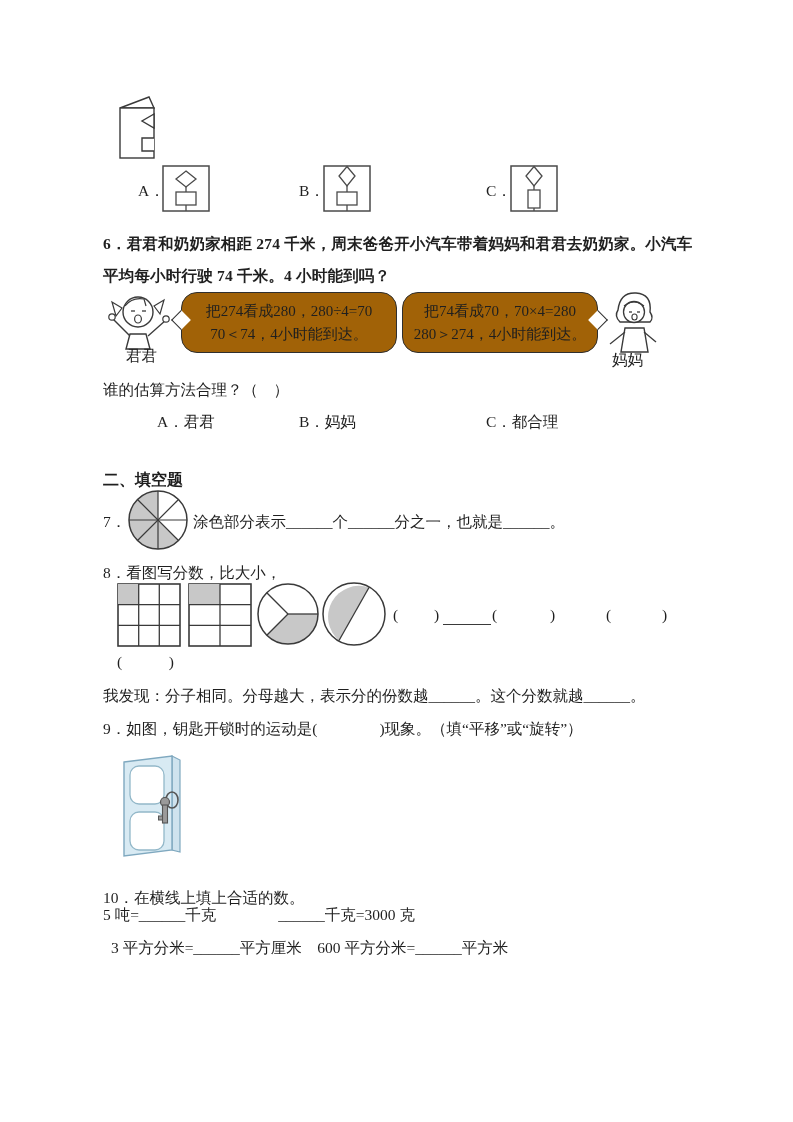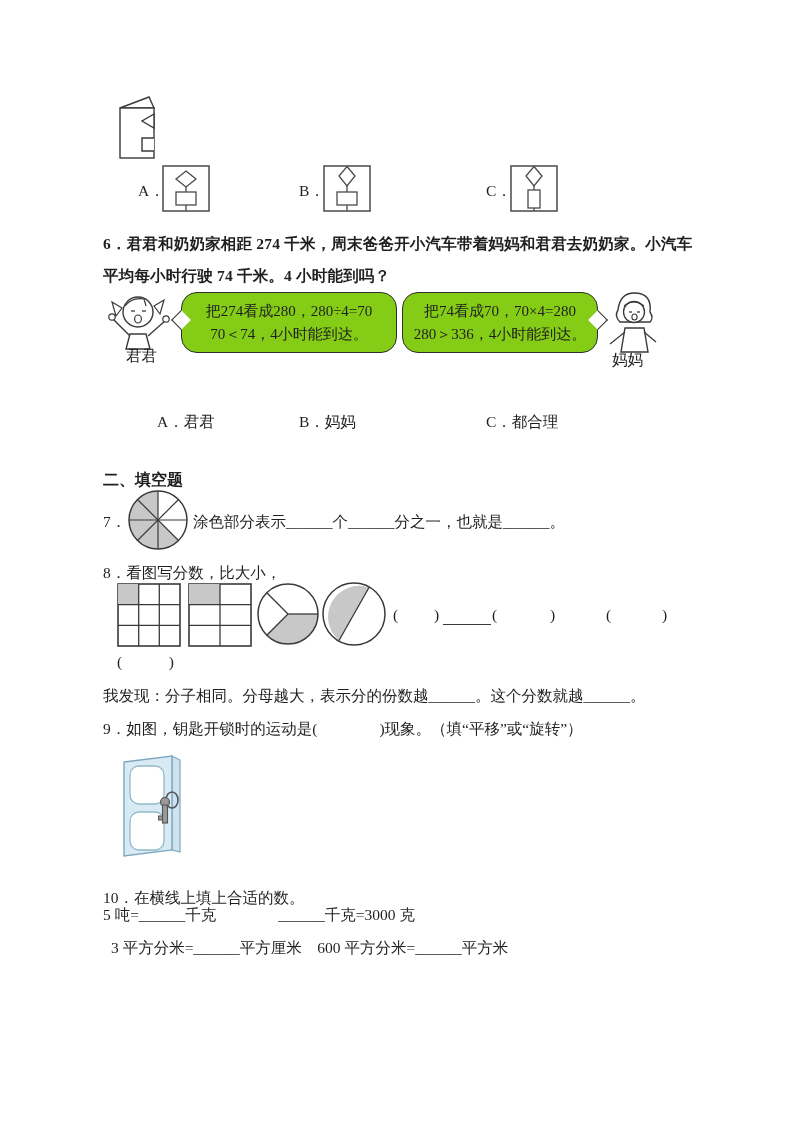--- a/index.html
+++ b/index.html
@@ -13,21 +13,21 @@
     font-size:15.5px;
     overflow:hidden;
   }
   .abs{position:absolute;}
   .para{line-height:32px;letter-spacing:0.2px;}
   .bold{font-weight:bold;}
   .bubble{
     position:absolute;
     border:1.5px solid #2f2f2f;
     border-radius:16px;
-    background:#84cc16;
+    background:#a16207;
     font-size:15px;
     line-height:23px;
     padding:7px 9px 6px 9px;
     text-align:center;
     white-space:nowrap;
   }
   .tail-left{
     position:absolute;left:-8px;top:20px;width:13px;height:13px;background:#fff;
     border-left:1.5px solid #2f2f2f;border-bottom:1.5px solid #2f2f2f;
     transform:rotate(45deg);
@@ -110,38 +110,39 @@
 
   <div class="bubble" style="left:181px;top:292px;width:196px;">
     <div class="tail-left"></div>
     <div>把274看成280，280÷4=70</div>
     <div>70＜74，4小时能到达。</div>
   </div>
 
   <div class="bubble" style="left:402px;top:292px;width:176px;">
     <div class="tail-right"></div>
     <div>把74看成70，70×4=280</div>
-    <div>280＞336，4小时能到达。</div>
+    <div>280＞274，4小时能到达。</div>
   </div>
 
   <div class="abs" style="left:598px;top:288px;">
     <svg width="70" height="66" viewBox="0 0 70 66">
       <path d="M20,22 Q22,4 38,5 Q54,6 52,24 Q56,30 52,34 L22,34 Q16,28 20,22 Z" fill="#fff" stroke="#3a3a3a" stroke-width="1.4"></path>
       <circle cx="36" cy="24" r="10.5" fill="#fff" stroke="#3a3a3a" stroke-width="1.3"></circle>
       <path d="M26,18 Q36,10 46,18" fill="none" stroke="#3a3a3a" stroke-width="1.2"></path>
       <line x1="31" y1="24" x2="34" y2="24" stroke="#3a3a3a" stroke-width="1.3"></line>
       <line x1="39" y1="24" x2="42" y2="24" stroke="#3a3a3a" stroke-width="1.3"></line>
       <ellipse cx="36.5" cy="29" rx="2.6" ry="3" fill="#fff" stroke="#3a3a3a" stroke-width="1.1"></ellipse>
       <polygon points="27,40 46,40 50,64 23,64" fill="#fff" stroke="#3a3a3a" stroke-width="1.4"></polygon>
       <line x1="27" y1="44" x2="12" y2="56" stroke="#3a3a3a" stroke-width="1.3"></line>
       <line x1="46" y1="44" x2="58" y2="54" stroke="#3a3a3a" stroke-width="1.3"></line>
     </svg>
   </div>
   <div class="abs" style="left:612px;top:350px;">妈妈</div>
 
+  <div class="abs" style="left:103px;top:380px;">谁的估算方法合理？（　）</div>
   <div class="abs" style="left:138px;top:412px;margin-left:19px;">A．君君</div>
   <div class="abs" style="left:299px;top:412px;">B．妈妈</div>
   <div class="abs" style="left:486px;top:412px;">C．都合理</div>
 
   <div class="abs bold" style="left:103px;top:470px;font-size:16px;">二、填空题</div>
 
   <div class="abs" style="left:103px;top:512px;">7．</div>
   <div class="abs" style="left:127px;top:489px;">
     <svg width="62" height="62" viewBox="0 0 62 62">
       <path d="M31,31 L31,2 A29,29 0 1 0 51.5,51.5 Z" fill="#c8c8c8" stroke="none"></path>

